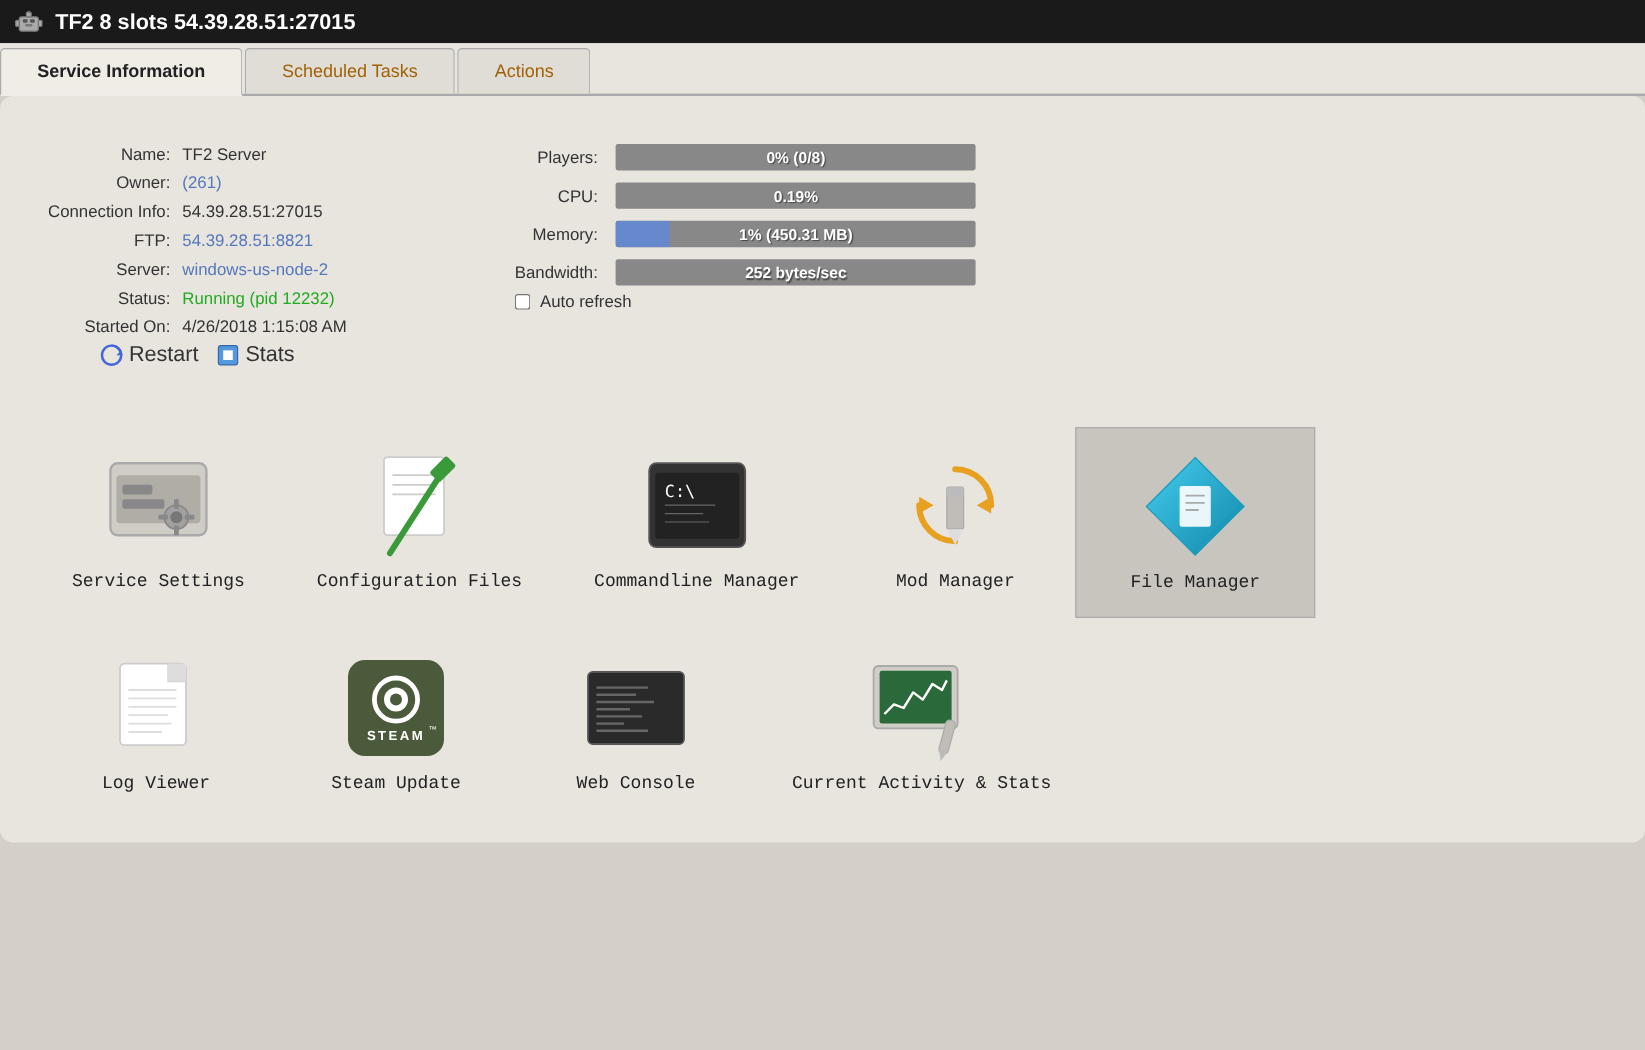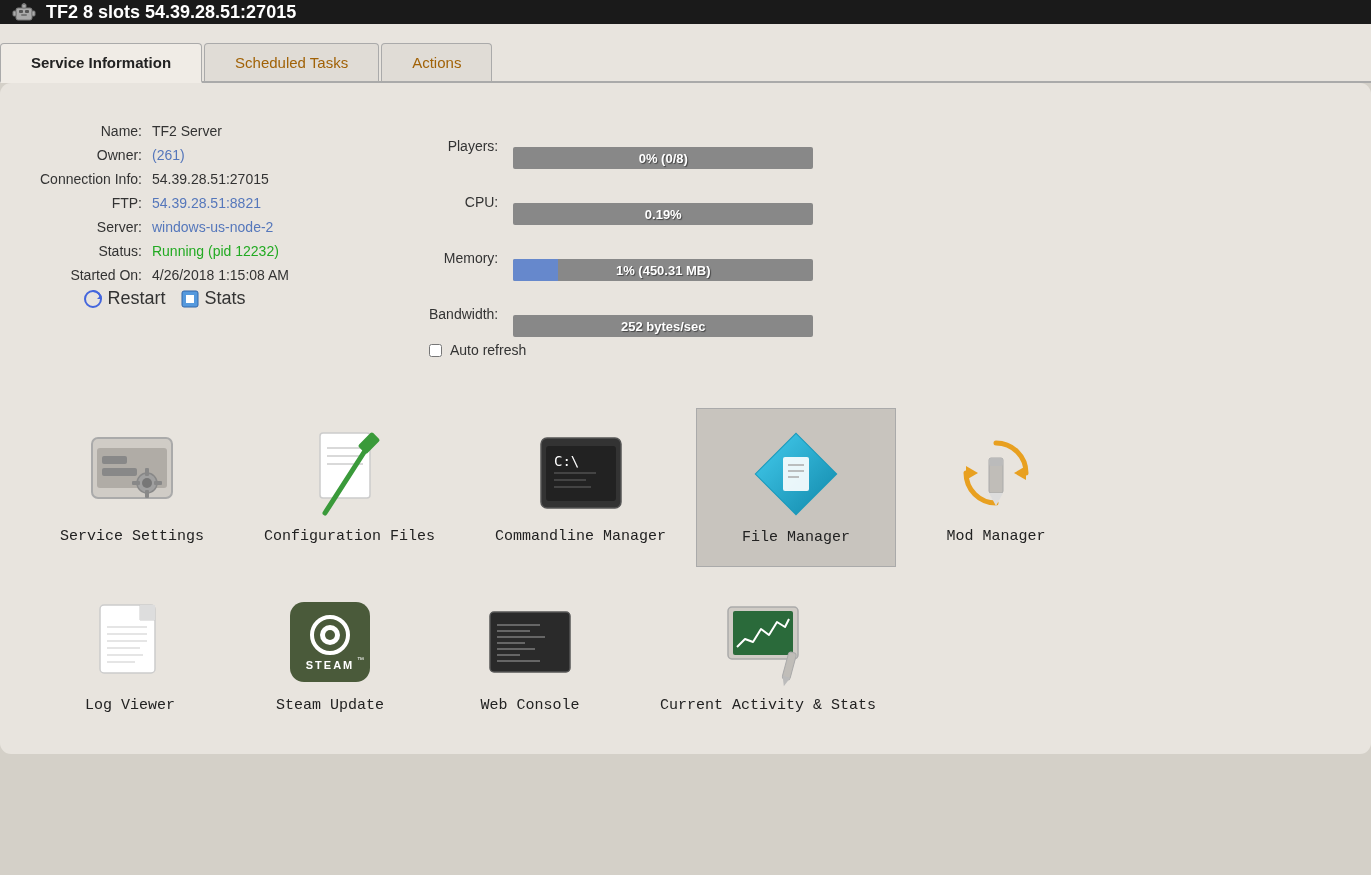--- a/index.html
+++ b/index.html
@@ -12,38 +12,38 @@
     }
 
     
     .title-bar {
       background: #1a1a1a;
       color: white;
       padding: 8px 12px;
       display: flex;
       align-items: center;
       gap: 10px;
-      height: 24px;
+      height: 36px;
     }
     .title-bar-icon {
       width: 24px;
       height: 24px;
     }
     .title-bar-text {
       font-size: 18px;
       font-weight: bold;
       color: white;
     }
 
     
     .tabs-bar {
       background: #e8e4de;
       display: flex;
       border-bottom: 2px solid #aaa;
-      padding-top: 19px;
+      padding-top: 4px;
     }
     .tab {
       padding: 10px 30px;
       border: 1px solid #aaa;
       border-bottom: none;
       cursor: pointer;
       font-size: 15px;
       background: #e0dcd6;
       color: #a16207;
       margin-right: 2px;
@@ -128,21 +128,20 @@
     .stat-bar-container {
       width: 300px;
       height: 22px;
       background: #888;
       border-radius: 2px;
       display: flex;
       align-items: center;
       justify-content: center;
       position: relative;
       overflow: hidden;
-      margin-top: 24px;
     }
     .stat-bar-fill {
       position: absolute;
       left: 0;
       top: 0;
       height: 100%;
       background: #6688cc;
     }
     .stat-bar-text {
       position: relative;
@@ -332,53 +331,53 @@
         <rect x="5" y="10" width="80" height="70" rx="6" fill="#333" stroke="#555" stroke-width="1.5"></rect>
         <rect x="10" y="18" width="70" height="55" rx="3" fill="#222"></rect>
         <text x="18" y="38" font-family="monospace" font-size="14" fill="white">C:\</text>
         <line x1="18" y1="45" x2="60" y2="45" stroke="#666" stroke-width="1"></line>
         <line x1="18" y1="52" x2="50" y2="52" stroke="#666" stroke-width="1"></line>
         <line x1="18" y1="59" x2="55" y2="59" stroke="#666" stroke-width="1"></line>
       </svg>
       <span class="icon-label">Commandline Manager</span>
     </div>
 
+    <div class="icon-item">
+      <svg class="icon-img" viewBox="0 0 90 90">
+
+        <path d="M45 15 A30 30 0 0 1 75 45" fill="none" stroke="#e8a020" stroke-width="5" stroke-linecap="round"></path>
+        <path d="M45 75 A30 30 0 0 1 15 45" fill="none" stroke="#e8a020" stroke-width="5" stroke-linecap="round"></path>
+        <polygon points="75,38 75,52 63,45" fill="#e8a020"></polygon>
+        <polygon points="15,38 15,52 27,45" fill="#e8a020"></polygon>
+
+        <rect x="38" y="30" width="14" height="35" rx="2" fill="#c0bdb8" stroke="#aaa" stroke-width="1"></rect>
+        <polygon points="38,65 52,65 45,78" fill="#ddd"></polygon>
+        <rect x="38" y="30" width="14" height="8" rx="2" fill="#bbb"></rect>
+      </svg>
+      <span class="icon-label">Mod Manager</span>
+    </div>
+
     <div class="icon-item highlighted">
       <svg class="icon-img" viewBox="0 0 90 90">
 
         <polygon points="45,5 85,45 45,85 5,45" fill="#22aacc" stroke="#1899bb" stroke-width="2"></polygon>
         <polygon points="45,5 85,45 45,85 5,45" fill="url(#fileGrad)"></polygon>
         <defs>
           <linearGradient id="fileGrad" x1="0%" y1="0%" x2="100%" y2="100%">
             <stop offset="0%" style="stop-color:#44ccee;stop-opacity:1"></stop>
             <stop offset="100%" style="stop-color:#1188aa;stop-opacity:1"></stop>
           </linearGradient>
         </defs>
 
         <rect x="32" y="28" width="26" height="34" rx="2" fill="white" opacity="0.9"></rect>
         <line x1="37" y1="36" x2="53" y2="36" stroke="#aaa" stroke-width="1.5"></line>
         <line x1="37" y1="42" x2="53" y2="42" stroke="#aaa" stroke-width="1.5"></line>
         <line x1="37" y1="48" x2="48" y2="48" stroke="#aaa" stroke-width="1.5"></line>
       </svg>
       <span class="icon-label">File Manager</span>
-    </div>
-
-    <div class="icon-item">
-      <svg class="icon-img" viewBox="0 0 90 90">
-
-        <path d="M45 15 A30 30 0 0 1 75 45" fill="none" stroke="#e8a020" stroke-width="5" stroke-linecap="round"></path>
-        <path d="M45 75 A30 30 0 0 1 15 45" fill="none" stroke="#e8a020" stroke-width="5" stroke-linecap="round"></path>
-        <polygon points="75,38 75,52 63,45" fill="#e8a020"></polygon>
-        <polygon points="15,38 15,52 27,45" fill="#e8a020"></polygon>
-
-        <rect x="38" y="30" width="14" height="35" rx="2" fill="#c0bdb8" stroke="#aaa" stroke-width="1"></rect>
-        <polygon points="38,65 52,65 45,78" fill="#ddd"></polygon>
-        <rect x="38" y="30" width="14" height="8" rx="2" fill="#bbb"></rect>
-      </svg>
-      <span class="icon-label">Mod Manager</span>
     </div>
 
   </div>
 
   <div class="icons-grid">
 
     <div class="icon-item">
       <svg class="icon-img" viewBox="0 0 90 90">
         <rect x="15" y="8" width="55" height="68" rx="4" fill="white" stroke="#ccc" stroke-width="1.5"></rect>
         <path d="M55 8 L70 23 L55 23 Z" fill="#ddd" stroke="#ccc" stroke-width="1"></path>

